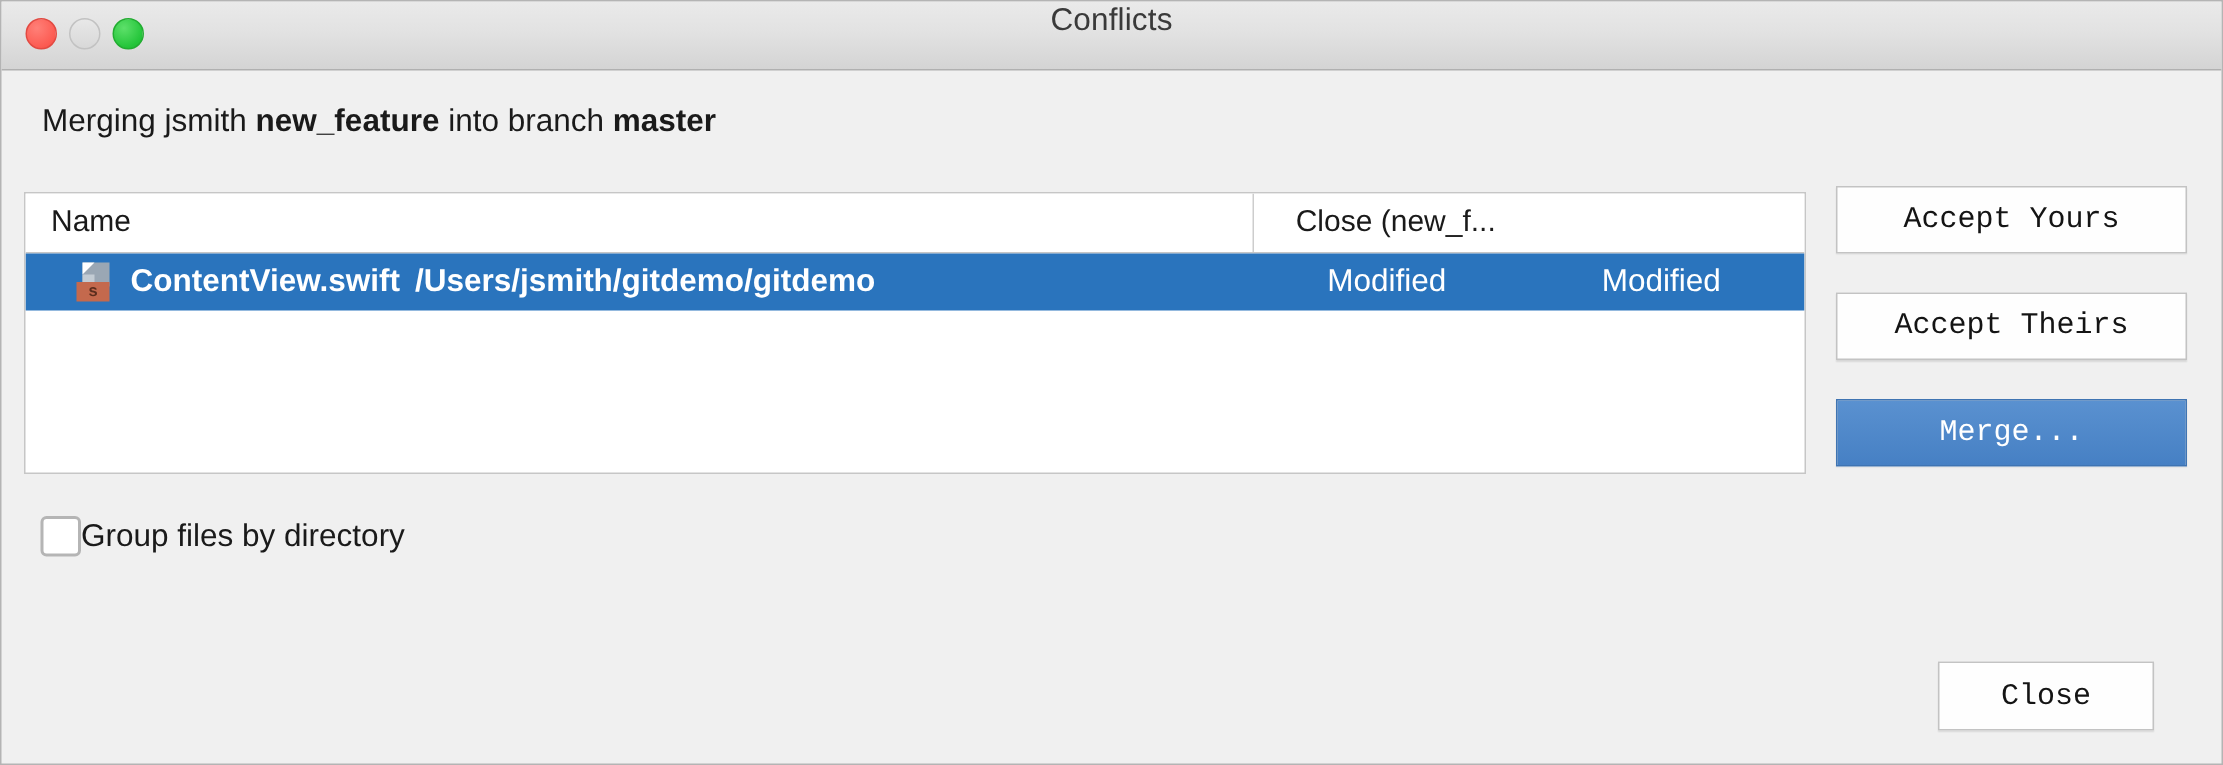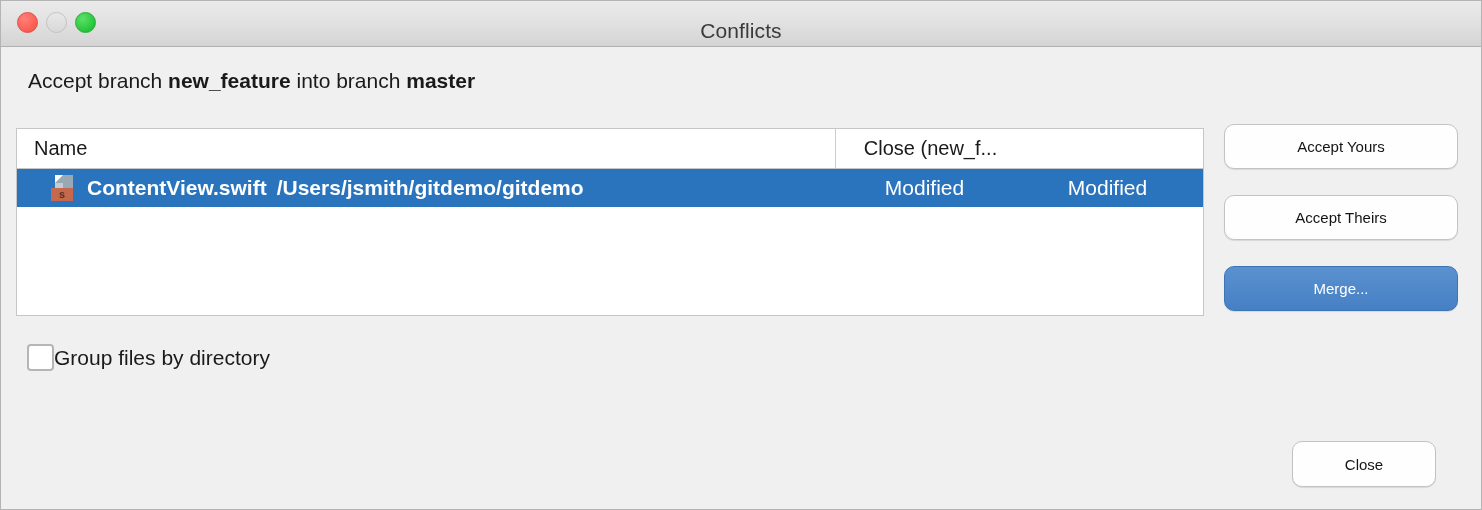--- a/index.html
+++ b/index.html
@@ -52,21 +52,21 @@
     background: linear-gradient(to bottom, #e8e8e8, #d8d8d8);
     border: 1px solid #c2c2c2;
   }
   .light-max {
     background: radial-gradient(circle at 35% 30%, #5de06a, #24c53a 70%, #1fb533);
     border: 1px solid #22ad31;
   }
   .window-title {
     position: absolute;
     left: 0; right: 0;
-    top: 18px;
+    top: 1px;
     text-align: center;
     font-size: 21px;
     color: #3a3a3a;
     letter-spacing: 0.1px;
   }
 
   
   .merge-line {
     position: absolute;
     left: 27px;
@@ -199,27 +199,28 @@
     top: 123px;
     width: 234px;
   }
   .btn {
     display: flex;
     align-items: center;
     justify-content: center;
     width: 234px;
     height: 45px;
     box-sizing: border-box;
-    border-radius: 10px;
-    font-size: 15px;
+    border-radius: 0;
+    font-size: 20px;
     background: #fefefe;
     border: 1px solid #c3c3c3;
     color: #141414;
     box-shadow: 0 1px 1px rgba(0,0,0,0.10);
     white-space: nowrap;
+    font-family: Liberation Mono, monospace;
   }
   .btn + .btn { margin-top: 26px; }
   .btn-default {
     background: linear-gradient(to bottom, #5a91d0, #4680c4);
     border: 1px solid #3f74b2;
     color: #ffffff;
   }
 
   
   .checkrow {
@@ -259,21 +260,21 @@
   <div class="titlebar">
     <div class="traffic">
       <div class="light light-close"></div>
       <div class="light light-min"></div>
       <div class="light light-max"></div>
     </div>
     <div class="window-title">Conflicts</div>
   </div>
 
   <div class="merge-line">
-    <span>Accept branch </span><b>new_feature</b><span> into branch </span><b>master</b>
+    <span>Merging jsmith </span><b>new_feature</b><span> into branch </span><b>master</b>
   </div>
 
   <div class="table">
     <div class="thead">
       <div class="th th-name">Name</div>
       <div class="th th-theirs">Close (new_f...</div>
     </div>
     <div class="tbody">
       <div class="row selected">
         <div class="cell cell-name">

